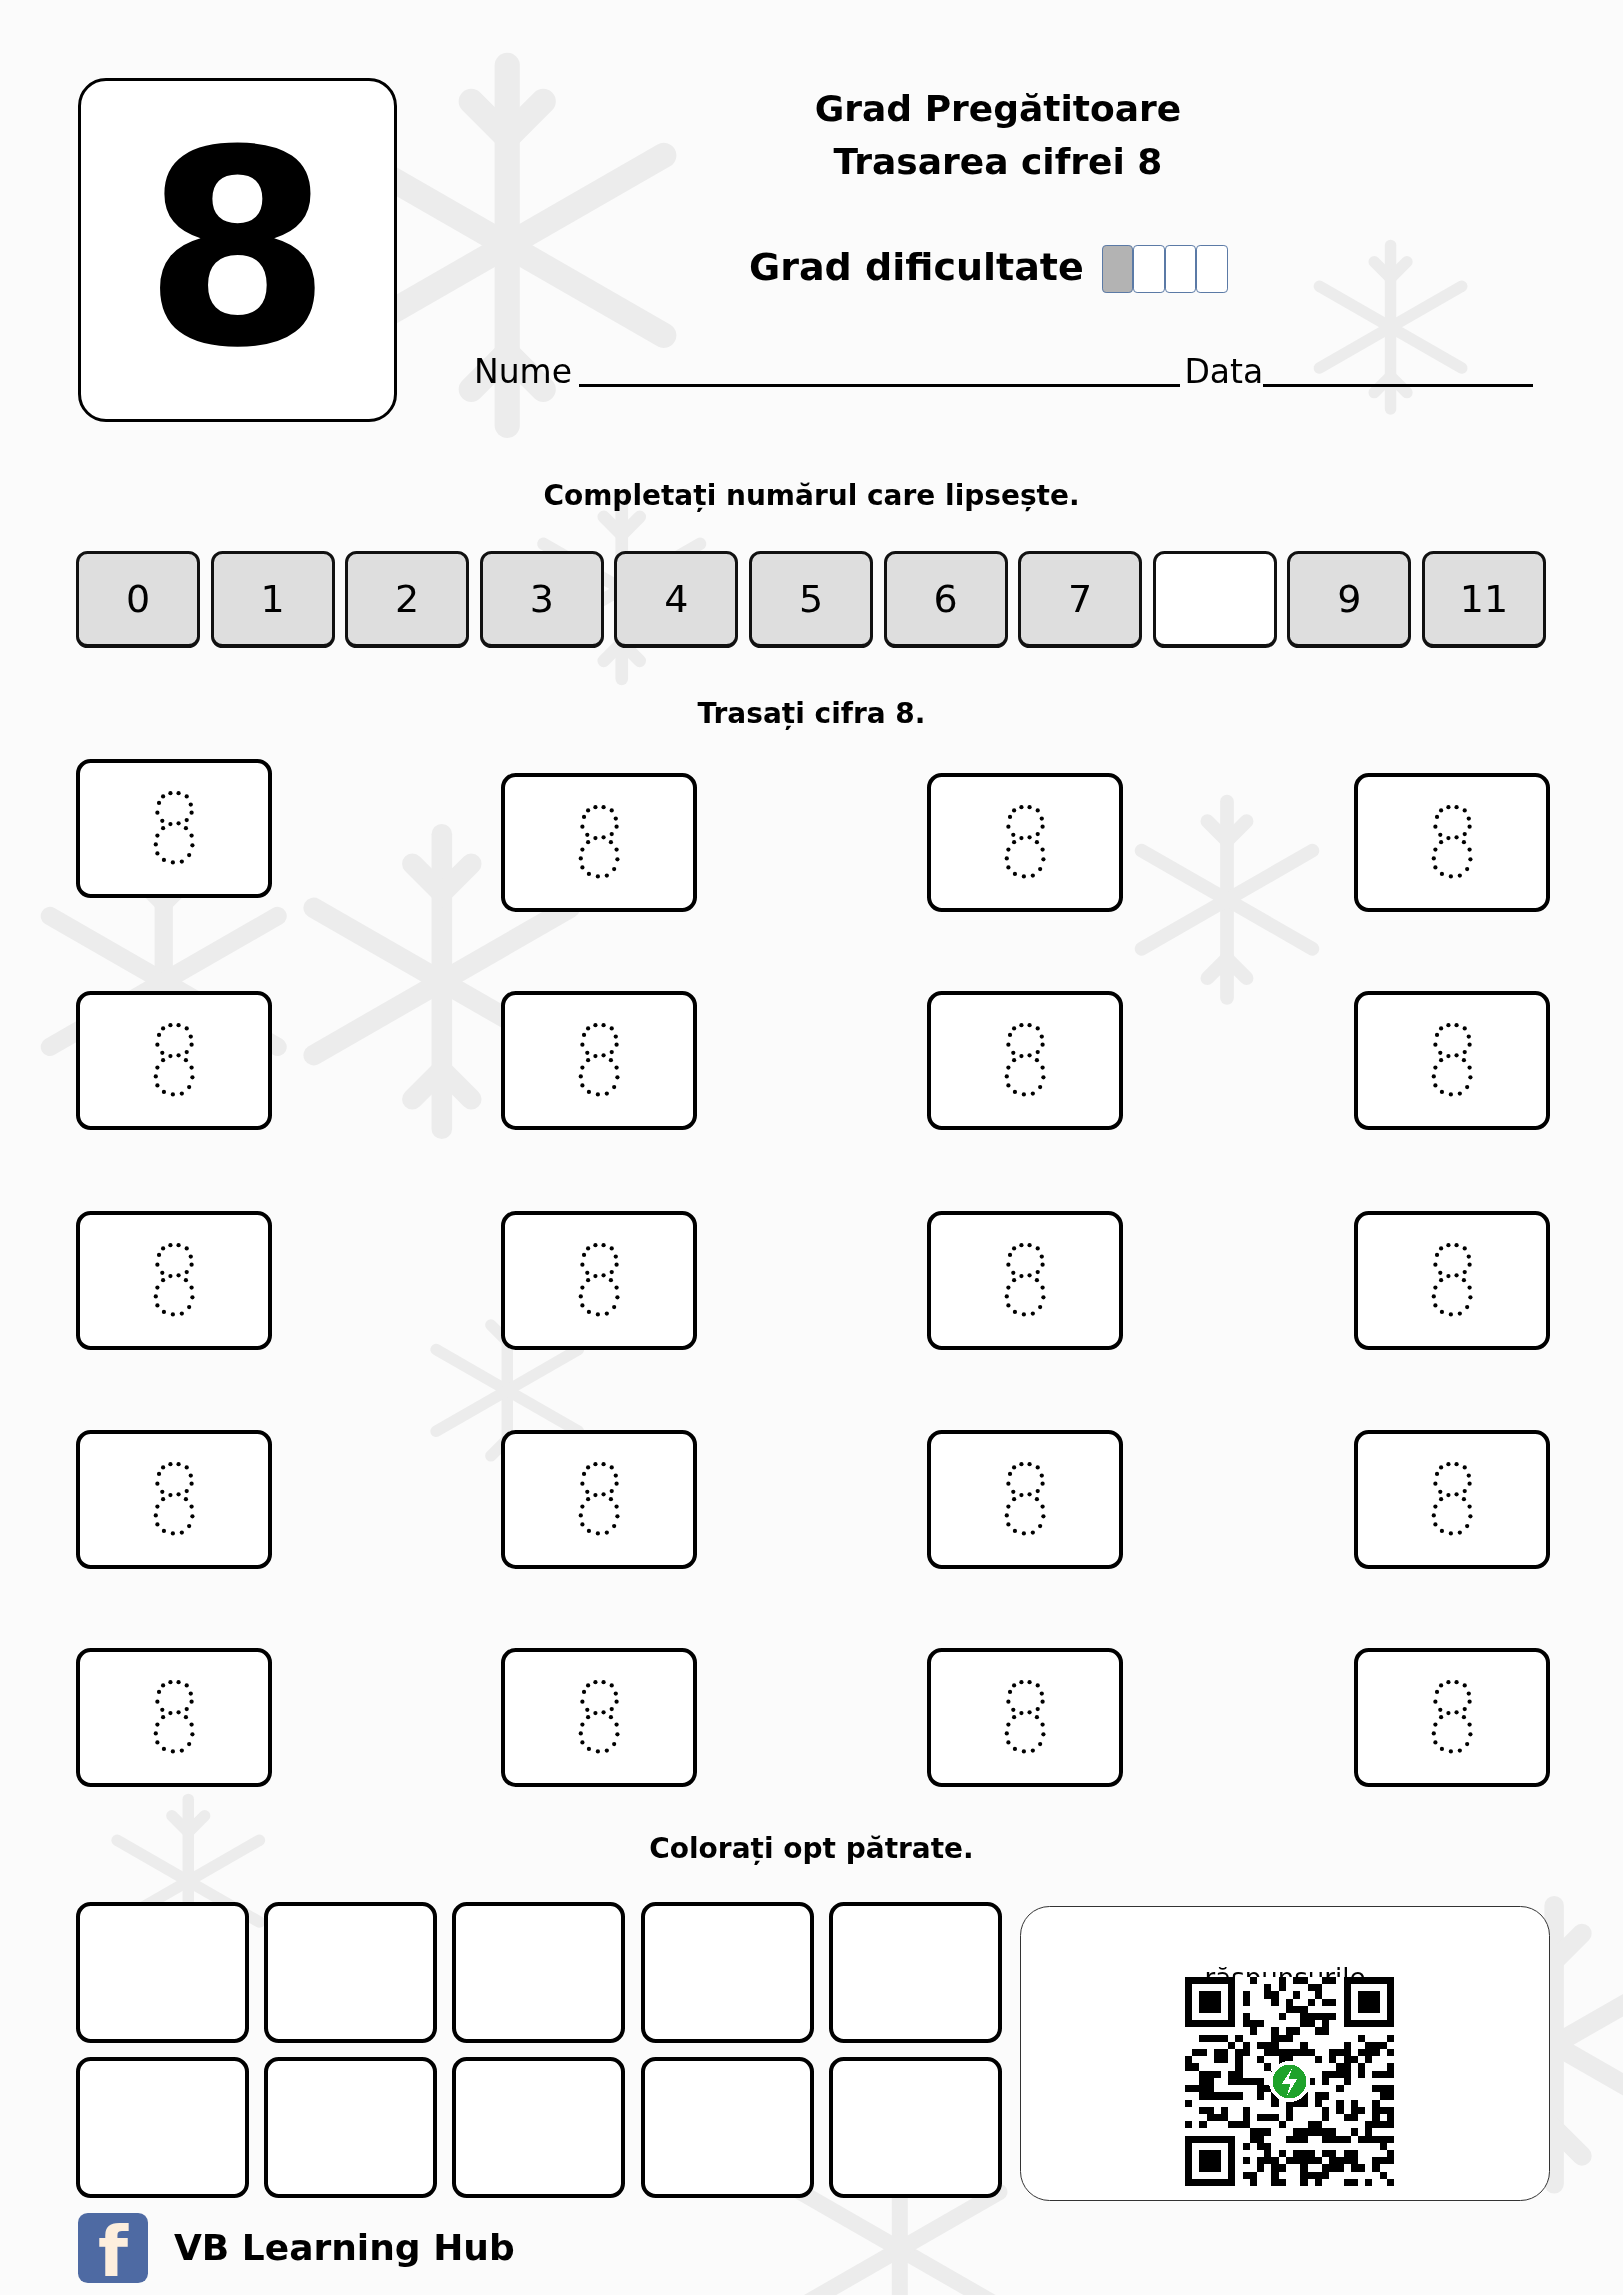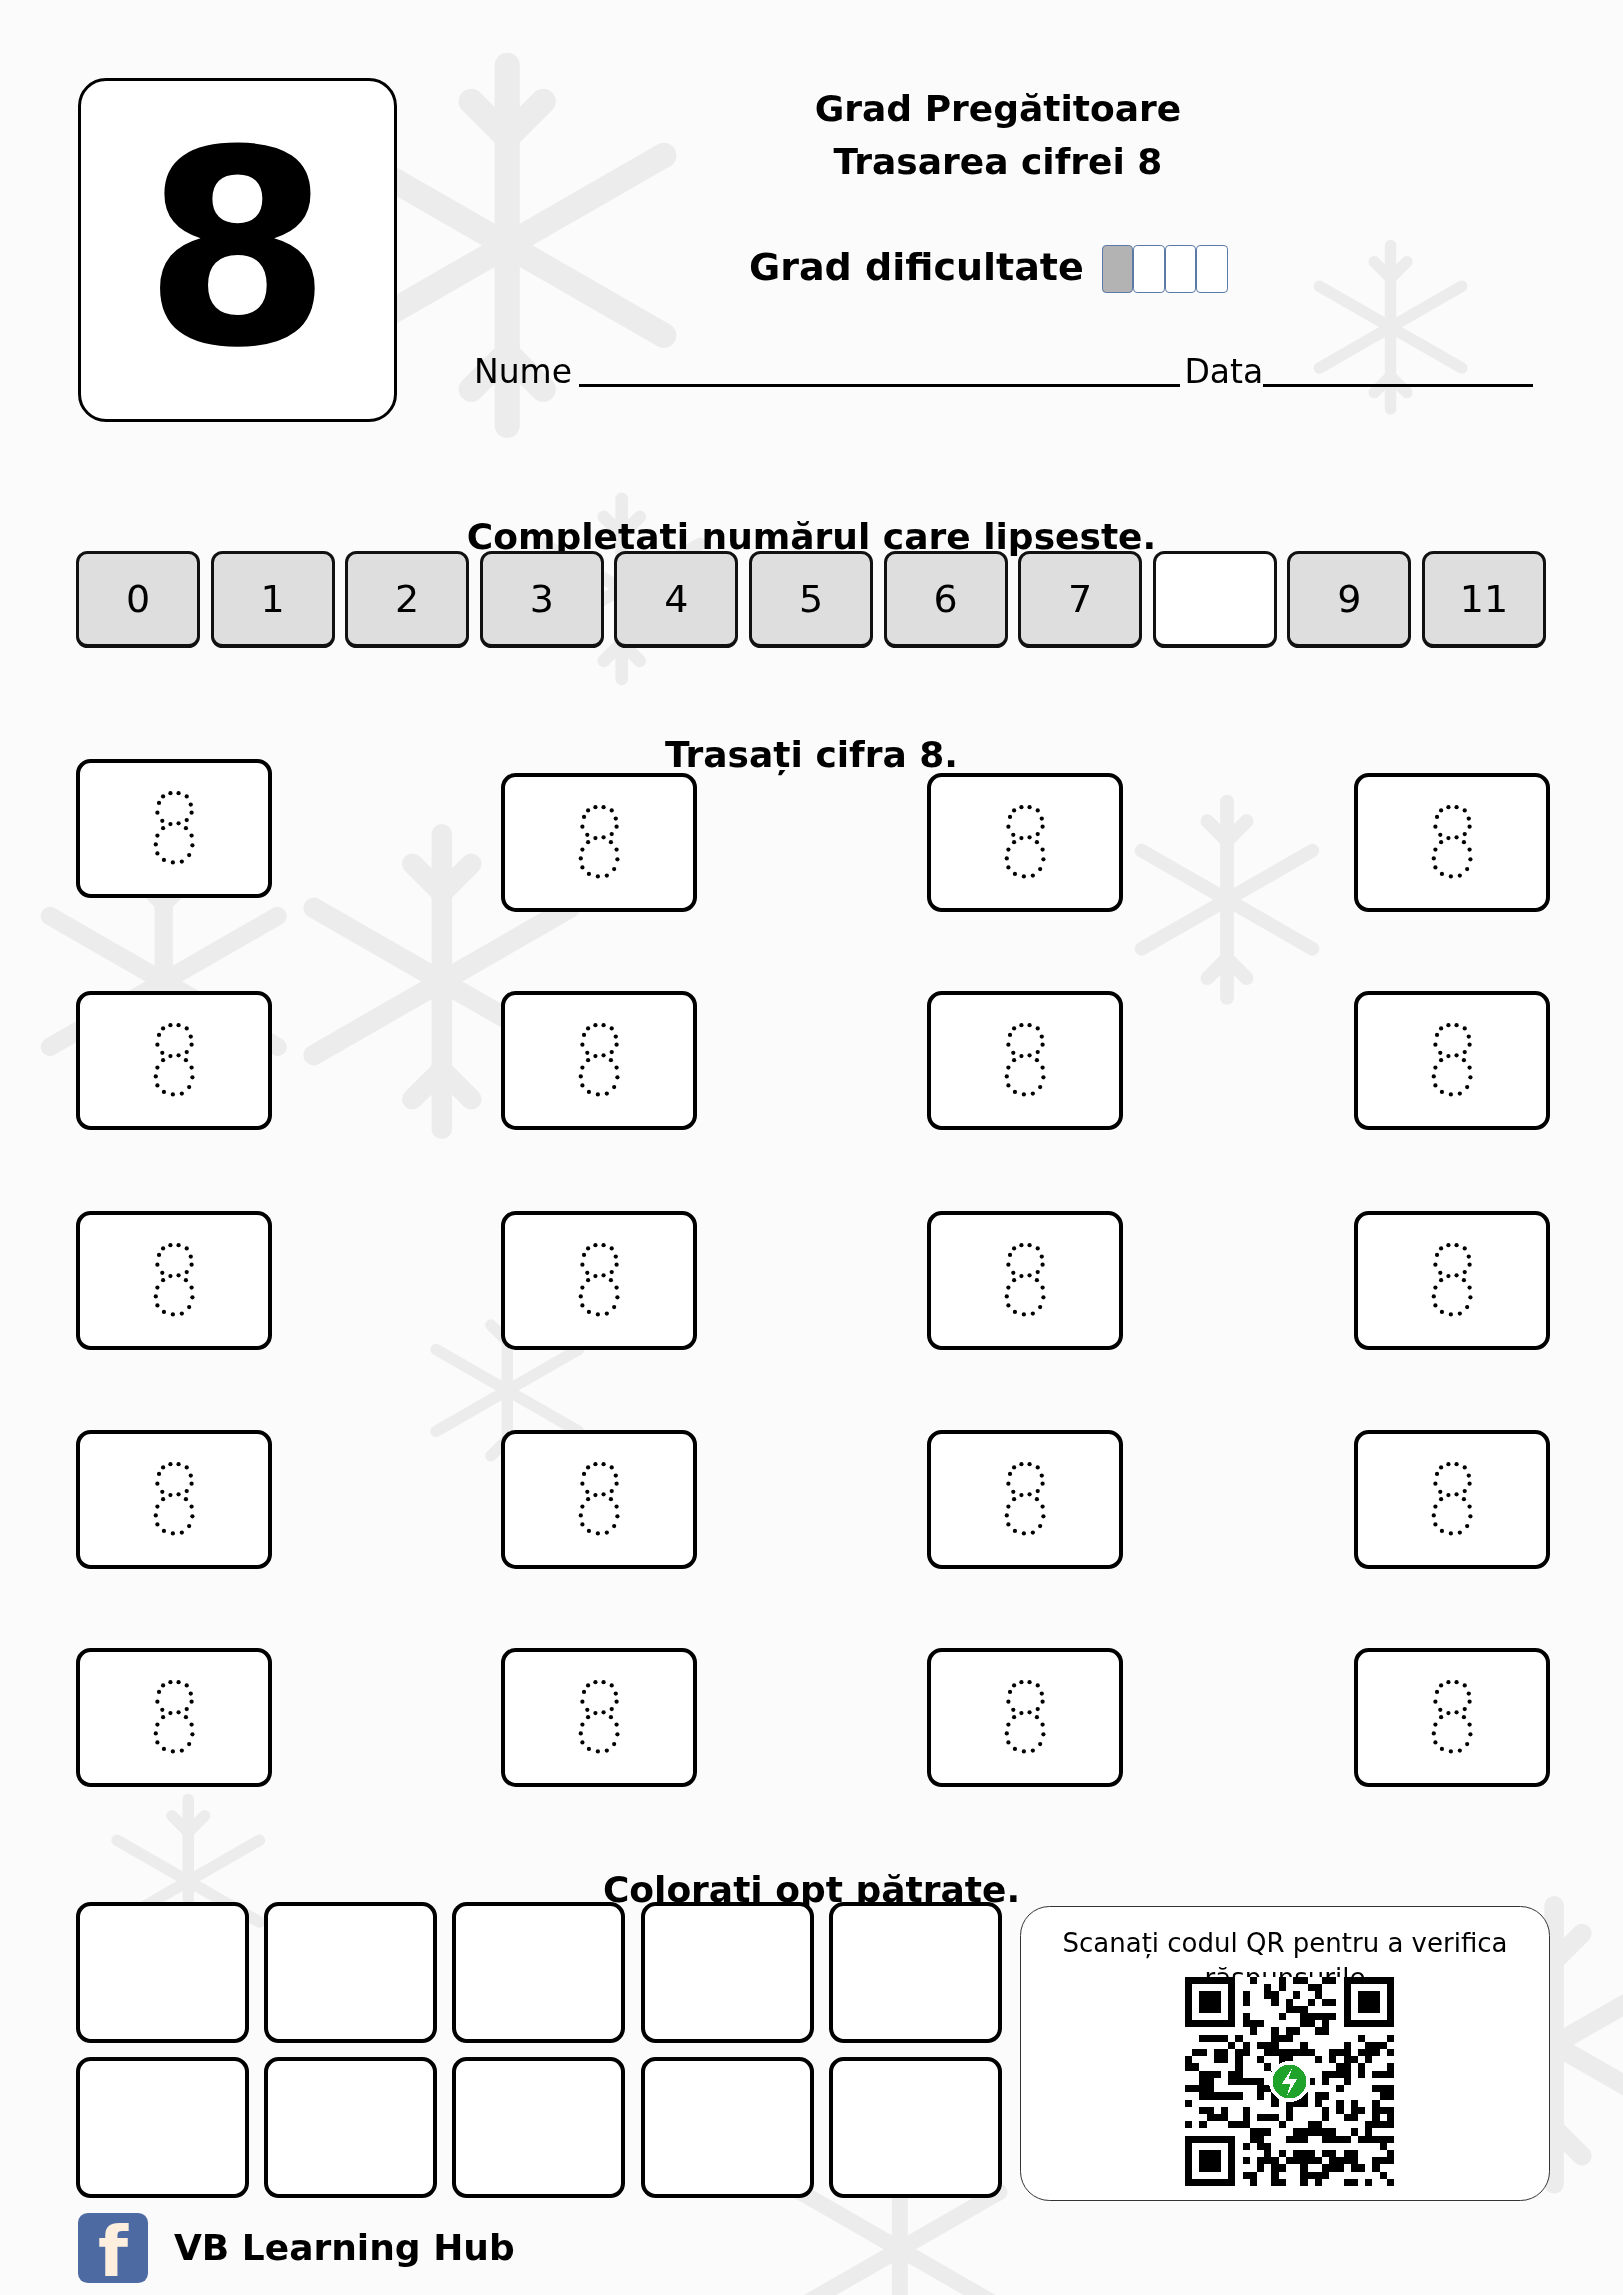--- a/index.html
+++ b/index.html
@@ -13,21 +13,21 @@
   .big8box span { font-family:"DejaVu Sans", sans-serif; font-weight:bold; font-size:270px; line-height:1; }
   .title { left:736px; width:524px; text-align:center; font-size:36px; font-weight:bold;
            font-family:"DejaVu Sans", sans-serif; }
   .grad { left:749px; top:245px; display:flex; align-items:flex-start; }
   .grad-label { font-size:38px; font-weight:bold; margin-right:18px; }
   .grad-cells { display:flex; }
   .grad-cell { width:29.5px; height:46px; border:1.6px solid #5b7aa6; border-radius:4.1px; background:#fff; }
   .grad-cell.on { background:#b3b3b3; }
   .namerow { left:474px; top:352px; font-size:33px; display:flex; align-items:center; }
   .line { display:inline-block; border-bottom:3.3px solid #000; height:29.5px; margin:0 4.9px 1.6px 6.5px; }
-  .h2 { width:1623px; left:0; text-align:center; font-size:36px; font-weight:bold;margin-top:37px; }
+  .h2 { width:1623px; left:0; text-align:center; font-size:28px; font-weight:bold; }
   .seq { left:76px; top:551px; display:flex; gap:10.6px; }
   .seq-cell { width:124px; height:97px; border:3.3px solid #111; border-bottom-width:4.9px;
               border-radius:11.5px; background:#dedede; box-sizing:border-box;
               display:flex; align-items:center; justify-content:center; font-size:38px; }
   .seq-cell.blank { background:#fff; }
   .trace { width:196px; height:139px; border:4.1px solid #000; border-radius:14.7px;
            background:#fff; box-sizing:border-box; display:flex; align-items:center; justify-content:center; }
   .colorbox { width:173px; height:141px; border:4.1px solid #000; border-radius:14.7px;
               background:#fff; box-sizing:border-box; }
   .qrcard { left:1020px; top:1906px; width:530px; height:295px; border:1.6px solid #333;
@@ -655,21 +655,20 @@
     <div class="abs colorbox" style="left: 641px; top: 1902px;"></div>
     <div class="abs colorbox" style="left: 829px; top: 1902px;"></div>
     <div class="abs colorbox" style="left: 76px; top: 2057px;"></div>
     <div class="abs colorbox" style="left: 264px; top: 2057px;"></div>
     <div class="abs colorbox" style="left: 452px; top: 2057px;"></div>
     <div class="abs colorbox" style="left: 641px; top: 2057px;"></div>
     <div class="abs colorbox" style="left: 829px; top: 2057px;"></div>
   </div>
 
 <div class="abs qrcard">
-  <div class="qrtext">Scanați codul QR pentru a verifica</div>
   <div class="qrtext2">răspunsurile</div>
   <svg class="qr" id="qr" viewBox="0 0 29 29" shape-rendering="crispEdges">
       <rect x="9" y="0" width="1" height="1" fill="#000"></rect>
       <rect x="13" y="0" width="1" height="1" fill="#000"></rect>
       <rect x="15" y="0" width="1" height="1" fill="#000"></rect>
       <rect x="16" y="0" width="1" height="1" fill="#000"></rect>
       <rect x="19" y="0" width="1" height="1" fill="#000"></rect>
       <rect x="20" y="0" width="1" height="1" fill="#000"></rect>
       <rect x="11" y="1" width="1" height="1" fill="#000"></rect>
       <rect x="13" y="1" width="1" height="1" fill="#000"></rect>

